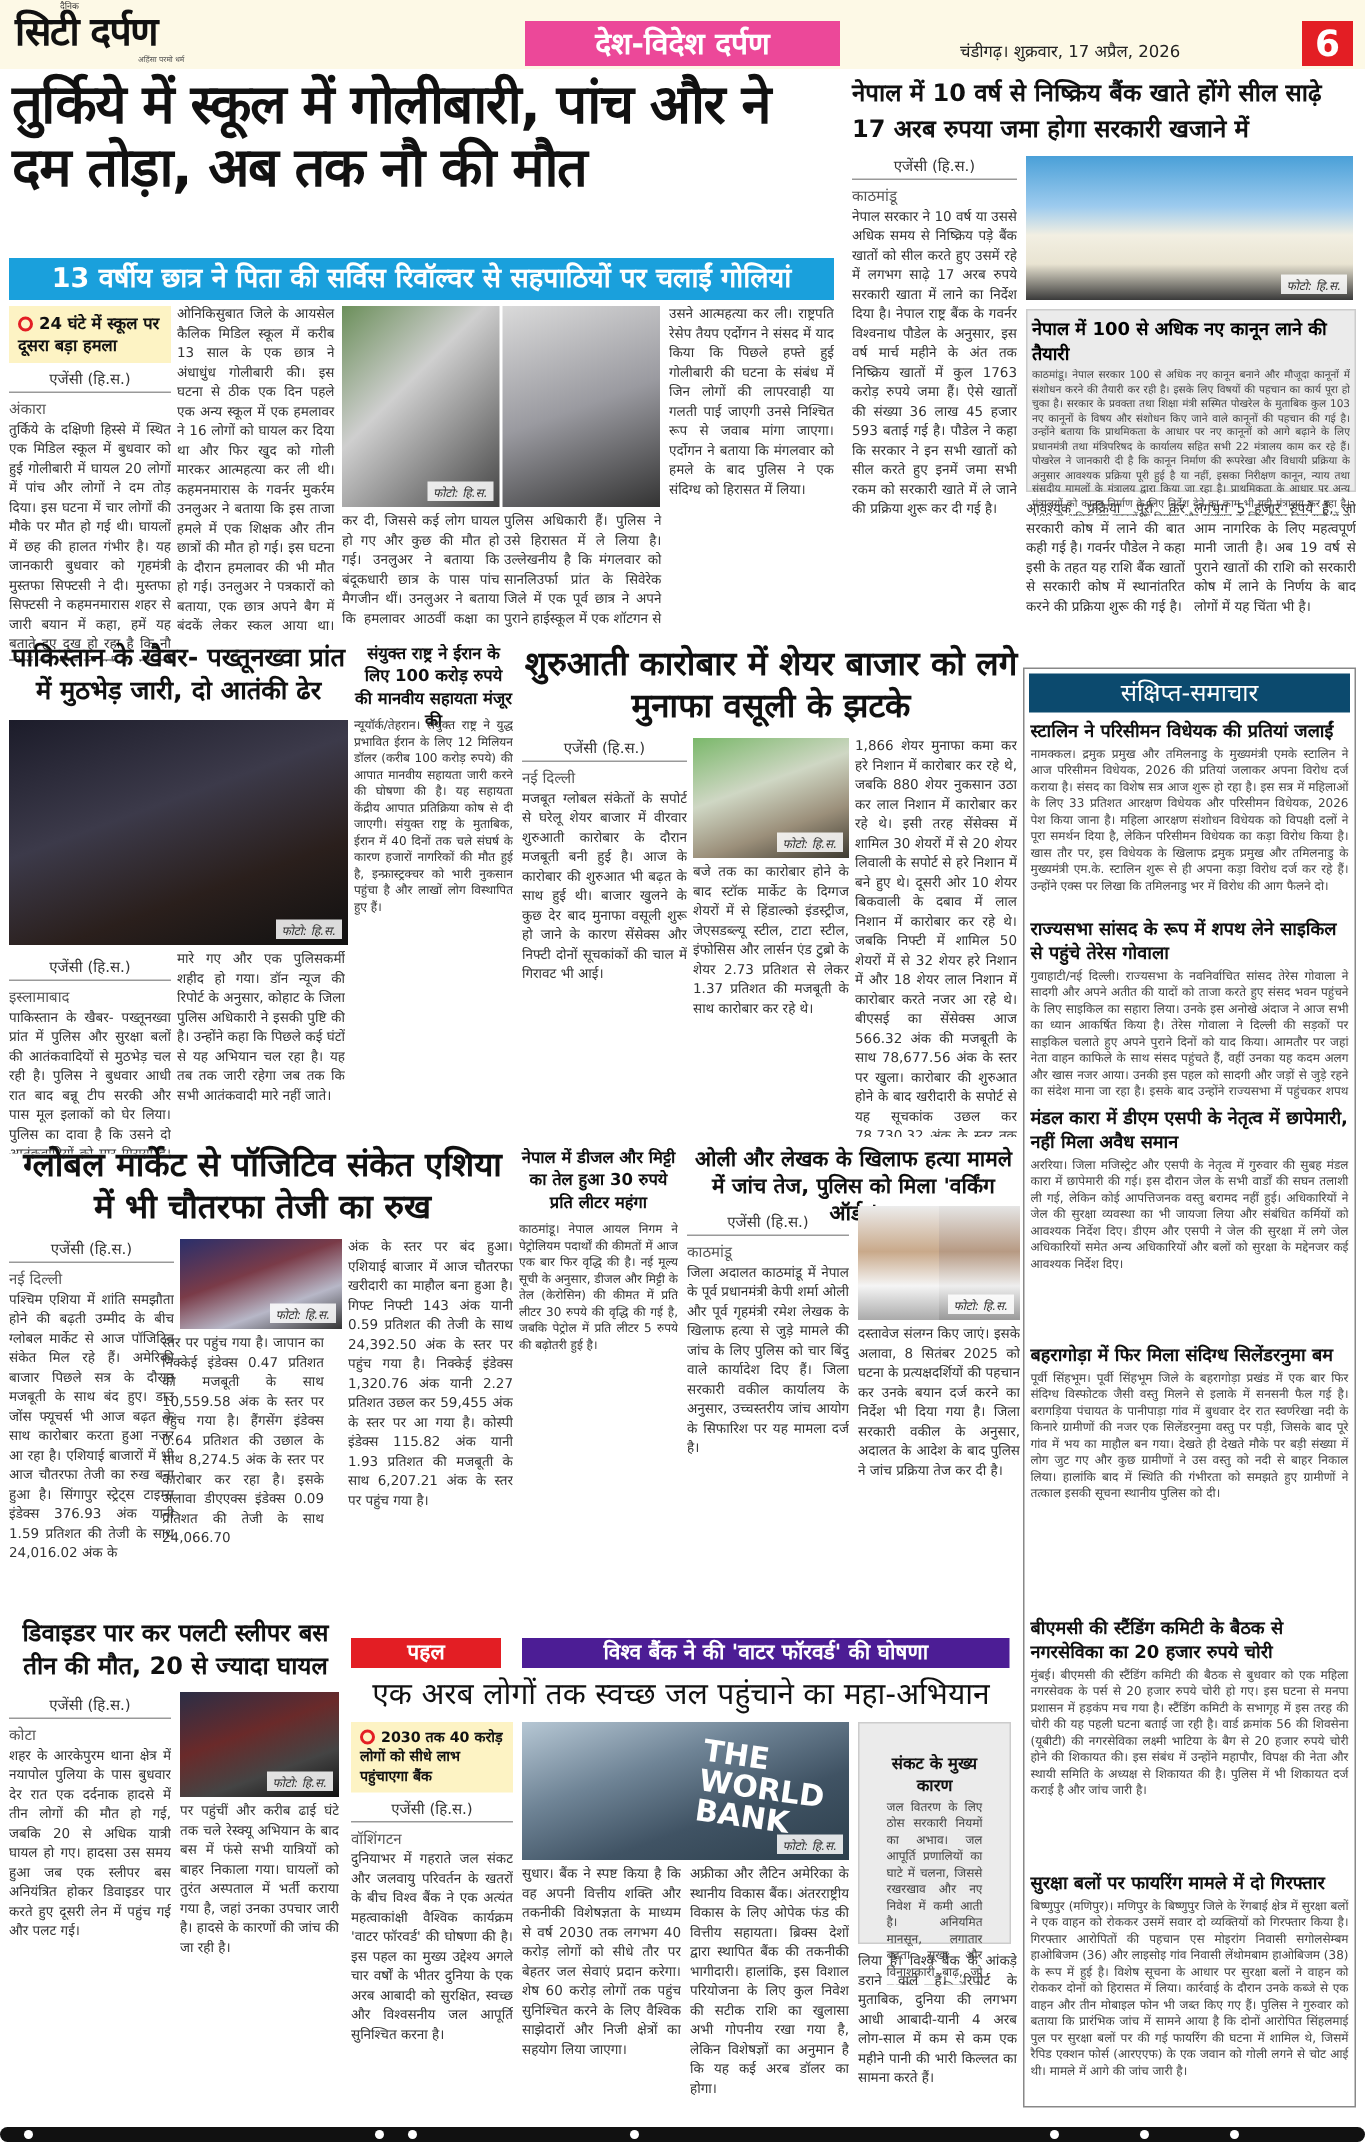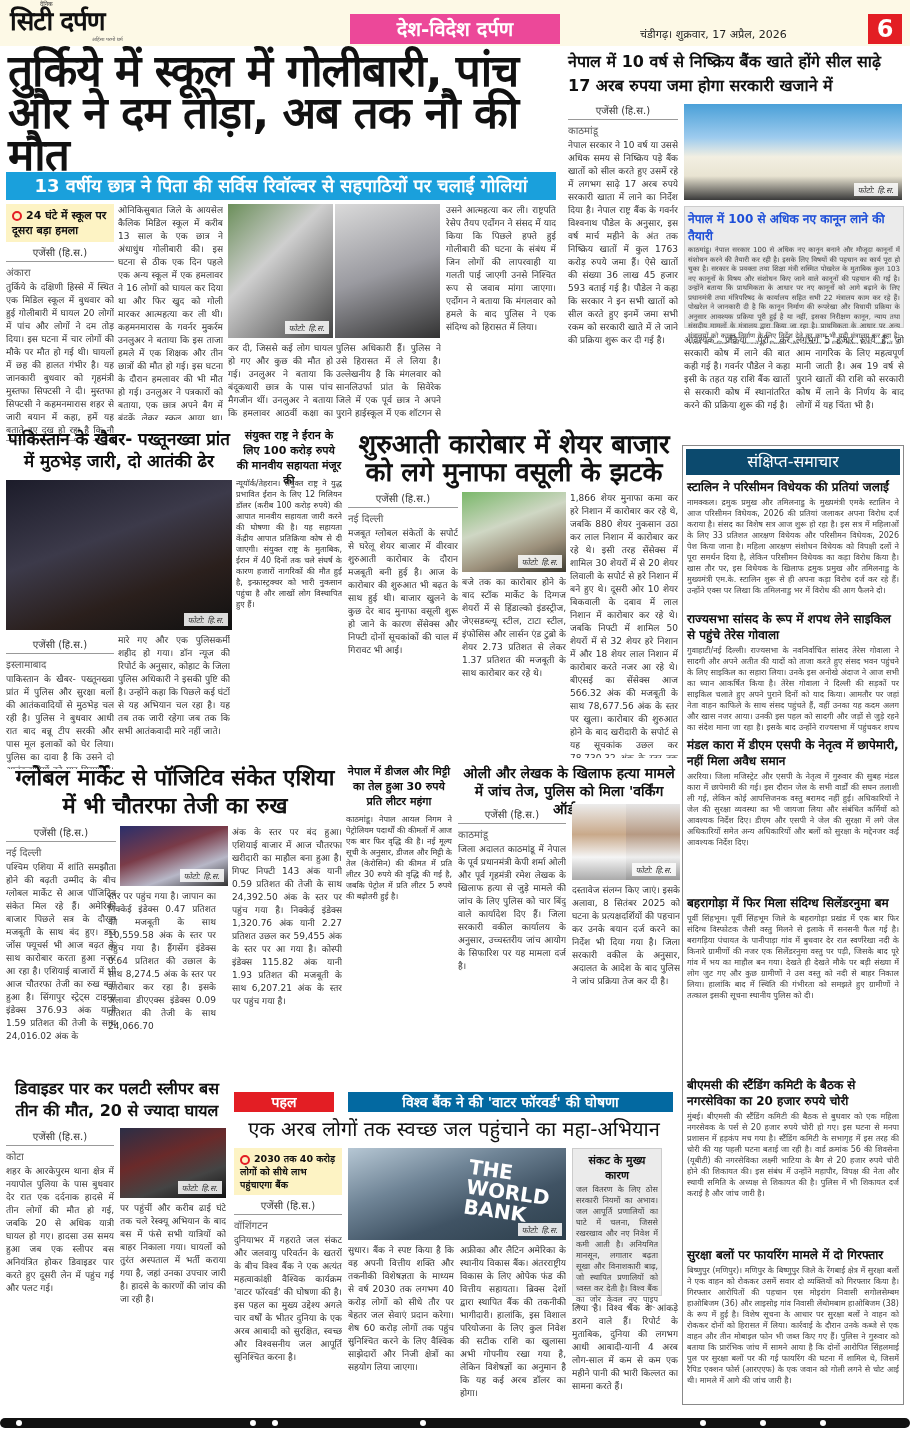--- a/index.html
+++ b/index.html
@@ -5,38 +5,38 @@
 *{box-sizing:border-box;margin:0;padding:0}
 body{width:910px;height:1431px;background:#fff;font-family:"DejaVu Sans",sans-serif;color:#222;position:relative;overflow:hidden}
 .abs{position:absolute}
 .masthead{left:0;top:0;width:910px;height:46px;background:#fdf9e6}
 .logo{left:10px;top:2px;font-size:26px;font-weight:bold;color:#111;letter-spacing:-1px}
 .logo-small{left:40px;top:0;font-size:6px;color:#333}
 .logo-tag{left:92px;top:36px;font-size:5px;color:#555}
 .section-tab{left:350px;top:14px;width:210px;height:30px;background:#ec4899;color:#fff;font-size:20px;font-weight:bold;text-align:center;line-height:30px}
 .dateline{left:640px;top:26px;font-size:11px;color:#222}
 .pageno{left:868px;top:14px;width:34px;height:30px;background:#e31e24;color:#fff;font-size:24px;font-weight:bold;text-align:center;line-height:30px}
-.h-main{left:8px;top:50px;width:550px;font-size:44px;font-weight:bold;line-height:42px;color:#111;letter-spacing:-1px}
+.h-main{left:8px;top:50px;width:550px;font-size:36px;font-weight:bold;line-height:42px;color:#111;letter-spacing:-1px}
 .h-nepal{left:568px;top:50px;width:340px;font-size:16px;font-weight:bold;line-height:24px;color:#111}
 .blue-bar{left:6px;top:172px;width:550px;height:28px;background:#1aa0dc;color:#fff;font-size:18px;font-weight:bold;text-align:center;line-height:28px}
 .col-text{font-size:9px;line-height:13px;color:#333;text-align:justify}
 .highlight{background:#fdf3c4;padding:4px 6px;font-size:11px;font-weight:bold;color:#111;line-height:15px}
 .bullet{display:inline-block;width:10px;height:10px;border:2px solid #e31e24;border-radius:50%;margin-right:4px;vertical-align:middle}
 .agency{font-size:10px;text-align:center;color:#333;border-bottom:1px solid #999;padding-bottom:2px;margin:3px 0}
 .place{font-size:10px;text-align:left;color:#555;margin-bottom:2px}
 .photo{background:#555;position:absolute;overflow:hidden}
 .credit{position:absolute;right:4px;bottom:4px;background:rgba(255,255,255,.85);font-size:8px;padding:1px 4px;color:#333;font-style:italic}
 .sub-head{font-weight:bold;color:#111;text-align:center}
 .box-grey{background:#ebebeb;border:1px solid #ccc}
 .brief-box{left:682px;top:445px;width:222px;height:960px;border:1px solid #888;background:#fff}
 .brief-title{background:#0c4a6e;color:#fff;font-size:16px;font-weight:normal;text-align:center;height:26px;line-height:26px;margin:3px 3px 4px}
 .brief-h{font-size:12px;font-weight:bold;color:#111;margin:4px 4px 2px;line-height:16px}
 .brief-p{font-size:8px;line-height:11px;color:#444;margin:0 4px;text-align:justify}
 .pahal-tab{left:234px;top:1092px;width:100px;height:20px;background:#e31e24;color:#fff;font-weight:bold;font-size:14px;text-align:center;line-height:20px}
-.wb-tab{left:348px;top:1092px;width:325px;height:20px;background:#0369a1;color:#fff;font-weight:bold;font-size:14px;text-align:center;line-height:20px}
+.wb-tab{left:348px;top:1092px;width:325px;height:20px;background:#4c1d95;color:#fff;font-weight:bold;font-size:14px;text-align:center;line-height:20px}
 .footer-bar{left:0;top:1418px;width:910px;height:10px;background:#111;border-radius:5px}
 .dot{position:absolute;top:2px;width:6px;height:6px;border-radius:50%;background:#fff}
 </style>
 </head>
 <body>
 
 <div class="abs masthead"></div>
 <div class="abs logo-small">दैनिक</div>
 <div class="abs logo">सिटी दर्पण</div>
 <div class="abs logo-tag">अहिंसा परमो धर्म</div>
@@ -65,41 +65,41 @@
 <div class="abs h-nepal">नेपाल में 10 वर्ष से निष्क्रिय बैंक खाते होंगे सील साढ़े 17 अरब रुपया जमा होगा सरकारी खजाने में</div>
 <div class="abs" style="left:568px;top:100px;width:110px">
   <div class="agency">एजेंसी (हि.स.)</div>
   <div class="place">काठमांडू</div>
   <div class="col-text" style="height:218px;overflow:hidden">नेपाल सरकार ने 10 वर्ष या उससे अधिक समय से निष्क्रिय पड़े बैंक खातों को सील करते हुए उसमें रहे में लगभग साढ़े 17 अरब रुपये सरकारी खाता में लाने का निर्देश दिया है। नेपाल राष्ट्र बैंक के गवर्नर विश्वनाथ पौडेल के अनुसार, इस वर्ष मार्च महीने के अंत तक निष्क्रिय खातों में कुल 1763 करोड़ रुपये जमा हैं। ऐसे खातों की संख्या 36 लाख 45 हजार 593 बताई गई है। पौडेल ने कहा कि सरकार ने इन सभी खातों को सील करते हुए इनमें जमा सभी रकम को सरकारी खाते में ले जाने की प्रक्रिया शुरू कर दी गई है।</div>
 </div>
 <div class="photo" style="left:684px;top:104px;width:218px;height:96px;background:linear-gradient(180deg,#4aa0d8 0%,#9dcbee 35%,#f2efe2 55%,#e9e4d2 75%,#3a3a3a 100%)">
   <span class="credit">फोटो: हि.स.</span>
 </div>
 <div class="abs box-grey" style="left:684px;top:206px;width:220px;height:122px;padding:3px">
-  <div style="font-size:12px;font-weight:bold;color:#1d4ed8;margin-bottom:2px">नेपाल में 100 से अधिक नए कानून लाने की तैयारी</div>
+  <div style="font-size:12px;font-weight:bold;color:#000000;margin-bottom:2px">नेपाल में 100 से अधिक नए कानून लाने की तैयारी</div>
   <div class="brief-p" style="margin:0;font-size:7px;line-height:9.5px;height:98px;overflow:hidden">काठमांडू। नेपाल सरकार 100 से अधिक नए कानून बनाने और मौजूदा कानूनों में संशोधन करने की तैयारी कर रही है। इसके लिए विषयों की पहचान का कार्य पूरा हो चुका है। सरकार के प्रवक्ता तथा शिक्षा मंत्री सस्मित पोखरेल के मुताबिक कुल 103 नए कानूनों के विषय और संशोधन किए जाने वाले कानूनों की पहचान की गई है। उन्होंने बताया कि प्राथमिकता के आधार पर नए कानूनों को आगे बढ़ाने के लिए प्रधानमंत्री तथा मंत्रिपरिषद के कार्यालय सहित सभी 22 मंत्रालय काम कर रहे हैं। पोखरेल ने जानकारी दी है कि कानून निर्माण की रूपरेखा और विधायी प्रक्रिया के अनुसार आवश्यक प्रक्रिया पूरी हुई है या नहीं, इसका निरीक्षण कानून, न्याय तथा संसदीय मामलों के मंत्रालय द्वारा किया जा रहा है। प्राथमिकता के आधार पर अन्य मंत्रालयों को कानून निर्माण के लिए निर्देश देने का काम भी यही मंत्रालय कर रहा है। 100 से अधिक नए कानूनों के निर्माण और संशोधन के लिए तैयार किए सूची में से 40 से 45 विधेयकों को आगामी संघीय संसद के सत्र में पारित कराने की सरकार की तैयारी है।</div>
 </div>
 <div class="abs col-text" style="left:684px;top:334px;width:106px;height:78px;overflow:hidden">आवश्यक प्रक्रिया पूरी कर सरकारी कोष में लाने की बात कही गई है। गवर्नर पौडेल ने कहा इसी के तहत यह राशि बैंक खातों से सरकारी कोष में स्थानांतरित करने की प्रक्रिया शुरू की गई है।</div>
 <div class="abs col-text" style="left:796px;top:334px;width:108px;height:78px;overflow:hidden">लगभग 5 हजार रुपये हैं, जो आम नागरिक के लिए महत्वपूर्ण मानी जाती है। अब 19 वर्ष से पुराने खातों की राशि को सरकारी कोष में लाने के निर्णय के बाद लोगों में यह चिंता भी है।</div>
 
 <div class="abs sub-head" style="left:6px;top:428px;width:226px;font-size:17px;line-height:22px">पाकिस्तान के खैबर- पख्तूनख्वा प्रांत में मुठभेड़ जारी, दो आतंकी ढेर</div>
 <div class="photo" style="left:6px;top:480px;width:226px;height:150px;background:linear-gradient(160deg,#1c1c2a 0%,#3c3a4a 40%,#2a1f1c 70%,#111 100%)">
   <span class="credit">फोटो: हि.स.</span>
 </div>
 <div class="abs" style="left:6px;top:634px;width:108px">
   <div class="agency">एजेंसी (हि.स.)</div>
   <div class="place">इस्लामाबाद</div>
   <div class="col-text" style="height:96px;overflow:hidden">पाकिस्तान के खैबर- पख्तूनख्वा प्रांत में पुलिस और सुरक्षा बलों की आतंकवादियों से मुठभेड़ चल रही है। पुलिस ने बुधवार आधी रात बाद बन्नू टीप सरकी और पास मूल इलाकों को घेर लिया। पुलिस का दावा है कि उसने दो आतंकवादियों को मार गिराया है। इस बीच अभियान में दो आतंकवादी</div>
 </div>
 <div class="abs col-text" style="left:118px;top:634px;width:112px;height:124px;overflow:hidden">मारे गए और एक पुलिसकर्मी शहीद हो गया। डॉन न्यूज की रिपोर्ट के अनुसार, कोहाट के जिला पुलिस अधिकारी ने इसकी पुष्टि की है। उन्होंने कहा कि पिछले कई घंटों से यह अभियान चल रहा है। यह तब तक जारी रहेगा जब तक कि सभी आतंकवादी मारे नहीं जाते।</div>
 
 <div class="abs sub-head" style="left:236px;top:428px;width:106px;font-size:11px;line-height:15px">संयुक्त राष्ट्र ने ईरान के लिए 100 करोड़ रुपये की मानवीय सहायता मंजूर की</div>
 <div class="abs col-text" style="left:236px;top:478px;width:106px;height:280px;overflow:hidden;font-size:8px;line-height:11px">न्यूयॉर्क/तेहरान। संयुक्त राष्ट्र ने युद्ध प्रभावित ईरान के लिए 12 मिलियन डॉलर (करीब 100 करोड़ रुपये) की आपात मानवीय सहायता जारी करने की घोषणा की है। यह सहायता केंद्रीय आपात प्रतिक्रिया कोष से दी जाएगी। संयुक्त राष्ट्र के मुताबिक, ईरान में 40 दिनों तक चले संघर्ष के कारण हजारों नागरिकों की मौत हुई है, इन्फ्रास्ट्रक्चर को भारी नुकसान पहुंचा है और लाखों लोग विस्थापित हुए हैं।</div>
 
-<div class="abs sub-head" style="left:346px;top:430px;width:336px;font-size:26px;line-height:28px">शुरुआती कारोबार में शेयर बाजार को लगे मुनाफा वसूली के झटके</div>
+<div class="abs sub-head" style="left:346px;top:430px;width:336px;font-size:22px;line-height:28px">शुरुआती कारोबार में शेयर बाजार को लगे मुनाफा वसूली के झटके</div>
 <div class="abs" style="left:348px;top:488px;width:110px">
   <div class="agency">एजेंसी (हि.स.)</div>
   <div class="place">नई दिल्ली</div>
   <div class="col-text" style="height:150px;overflow:hidden">मजबूत ग्लोबल संकेतों के सपोर्ट से घरेलू शेयर बाजार में वीरवार शुरुआती कारोबार के दौरान मजबूती बनी हुई है। आज के कारोबार की शुरुआत भी बढ़त के साथ हुई थी। बाजार खुलने के कुछ देर बाद मुनाफा वसूली शुरू हो जाने के कारण सेंसेक्स और निफ्टी दोनों सूचकांकों की चाल में गिरावट भी आई।</div>
 </div>
 <div class="photo" style="left:462px;top:492px;width:104px;height:80px;background:linear-gradient(160deg,#7ab86a 0%,#cfd7c4 40%,#9b8f7a 70%,#3d3a30 100%)">
   <span class="credit">फोटो: हि.स.</span>
 </div>
 <div class="abs col-text" style="left:462px;top:576px;width:104px;height:182px;overflow:hidden">बजे तक का कारोबार होने के बाद स्टॉक मार्केट के दिग्गज शेयरों में से हिंडाल्को इंडस्ट्रीज, जेएसडब्ल्यू स्टील, टाटा स्टील, इंफोसिस और लार्सन एंड टुब्रो के शेयर 2.73 प्रतिशत से लेकर 1.37 प्रतिशत की मजबूती के साथ कारोबार कर रहे थे।</div>
 <div class="abs col-text" style="left:570px;top:492px;width:108px;height:266px;overflow:hidden">1,866 शेयर मुनाफा कमा कर हरे निशान में कारोबार कर रहे थे, जबकि 880 शेयर नुकसान उठा कर लाल निशान में कारोबार कर रहे थे। इसी तरह सेंसेक्स में शामिल 30 शेयरों में से 20 शेयर लिवाली के सपोर्ट से हरे निशान में बने हुए थे। दूसरी ओर 10 शेयर बिकवाली के दबाव में लाल निशान में कारोबार कर रहे थे। जबकि निफ्टी में शामिल 50 शेयरों में से 32 शेयर हरे निशान में और 18 शेयर लाल निशान में कारोबार करते नजर आ रहे थे। बीएसई का सेंसेक्स आज 566.32 अंक की मजबूती के साथ 78,677.56 अंक के स्तर पर खुला। कारोबार की शुरुआत होने के बाद खरीदारी के सपोर्ट से यह सूचकांक उछल कर 78,730.32 अंक के स्तर तक पहुंच गया।</div>
@@ -178,21 +178,21 @@
   <div class="agency">एजेंसी (हि.स.)</div>
   <div class="place">वॉशिंगटन</div>
   <div class="col-text" style="height:168px;overflow:hidden">दुनियाभर में गहराते जल संकट और जलवायु परिवर्तन के खतरों के बीच विश्व बैंक ने एक अत्यंत महत्वाकांक्षी वैश्विक कार्यक्रम 'वाटर फॉरवर्ड' की घोषणा की है। इस पहल का मुख्य उद्देश्य अगले चार वर्षों के भीतर दुनिया के एक अरब आबादी को सुरक्षित, स्वच्छ और विश्वसनीय जल आपूर्ति सुनिश्चित करना है।</div>
 </div>
 <div class="photo" style="left:348px;top:1148px;width:218px;height:92px;background:linear-gradient(160deg,#b6c7d4 0%,#6f8496 35%,#405364 65%,#2d3f4c 100%)">
   <div style="position:absolute;left:118px;top:14px;color:#fff;font-weight:bold;font-size:20px;line-height:20px;width:80px;transform:rotate(8deg)">THE WORLD BANK</div>
   <span class="credit">फोटो: हि.स.</span>
 </div>
 <div class="abs col-text" style="left:348px;top:1244px;width:106px;height:168px;overflow:hidden">सुधार। बैंक ने स्पष्ट किया है कि वह अपनी वित्तीय शक्ति और तकनीकी विशेषज्ञता के माध्यम से वर्ष 2030 तक लगभग 40 करोड़ लोगों को सीधे तौर पर बेहतर जल सेवाएं प्रदान करेगा। शेष 60 करोड़ लोगों तक पहुंच सुनिश्चित करने के लिए वैश्विक साझेदारों और निजी क्षेत्रों का सहयोग लिया जाएगा।</div>
 <div class="abs col-text" style="left:460px;top:1244px;width:106px;height:168px;overflow:hidden">अफ्रीका और लैटिन अमेरिका के स्थानीय विकास बैंक। अंतरराष्ट्रीय विकास के लिए ओपेक फंड की वित्तीय सहायता। ब्रिक्स देशों द्वारा स्थापित बैंक की तकनीकी भागीदारी। हालांकि, इस विशाल परियोजना के लिए कुल निवेश की सटीक राशि का खुलासा अभी गोपनीय रखा गया है, लेकिन विशेषज्ञों का अनुमान है कि यह कई अरब डॉलर का होगा।</div>
-<div class="abs box-grey" style="left:572px;top:1148px;width:90px;height:148px;padding:3px">
+<div class="abs box-grey" style="left:572px;top:1148px;width:102px;height:148px;padding:18px">
   <div style="font-size:11px;font-weight:bold;color:#111;text-align:center;margin-bottom:2px">संकट के मुख्य कारण</div>
   <div class="brief-p" style="margin:0;height:124px;overflow:hidden">जल वितरण के लिए ठोस सरकारी नियमों का अभाव। जल आपूर्ति प्रणालियों का घाटे में चलना, जिससे रखरखाव और नए निवेश में कमी आती है। अनियमित मानसून, लगातार बढ़ता सूखा और विनाशकारी बाढ़, जो स्थापित प्रणालियों को ध्वस्त कर देती है। विश्व बैंक का जोर केवल नए पाइप बिछाने पर नहीं, बल्कि 'गवर्नेंस' यानी शासन व्यवस्था को सुधारने पर है। बैंक का मानना है कि जब तक जल क्षेत्र आर्थिक रूप से आत्मनिर्भर नहीं होगा, तब तक दीर्घकालिक सुधार संभव नहीं है।</div>
 </div>
 <div class="abs col-text" style="left:572px;top:1302px;width:106px;height:110px;overflow:hidden">लिया है। विश्व बैंक के आंकड़े डराने वाले हैं। रिपोर्ट के मुताबिक, दुनिया की लगभग आधी आबादी-यानी 4 अरब लोग-साल में कम से कम एक महीने पानी की भारी किल्लत का सामना करते हैं।</div>
 
 <div class="abs footer-bar">
   <span class="dot" style="left:16px"></span>
   <span class="dot" style="left:250px"></span>
   <span class="dot" style="left:272px"></span>
   <span class="dot" style="left:420px"></span>

